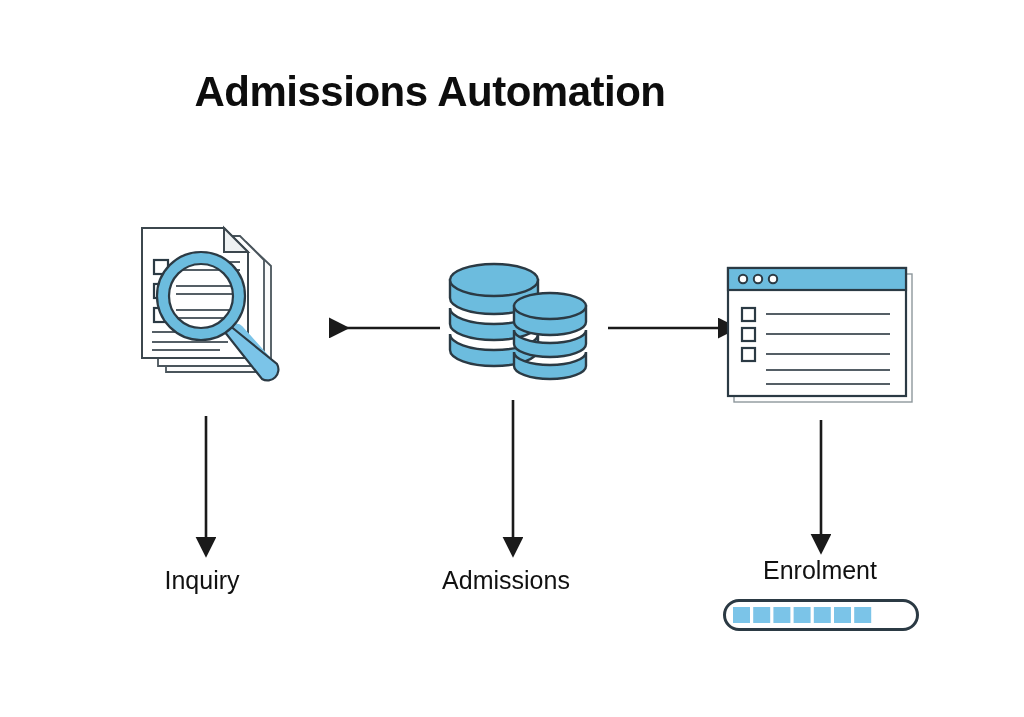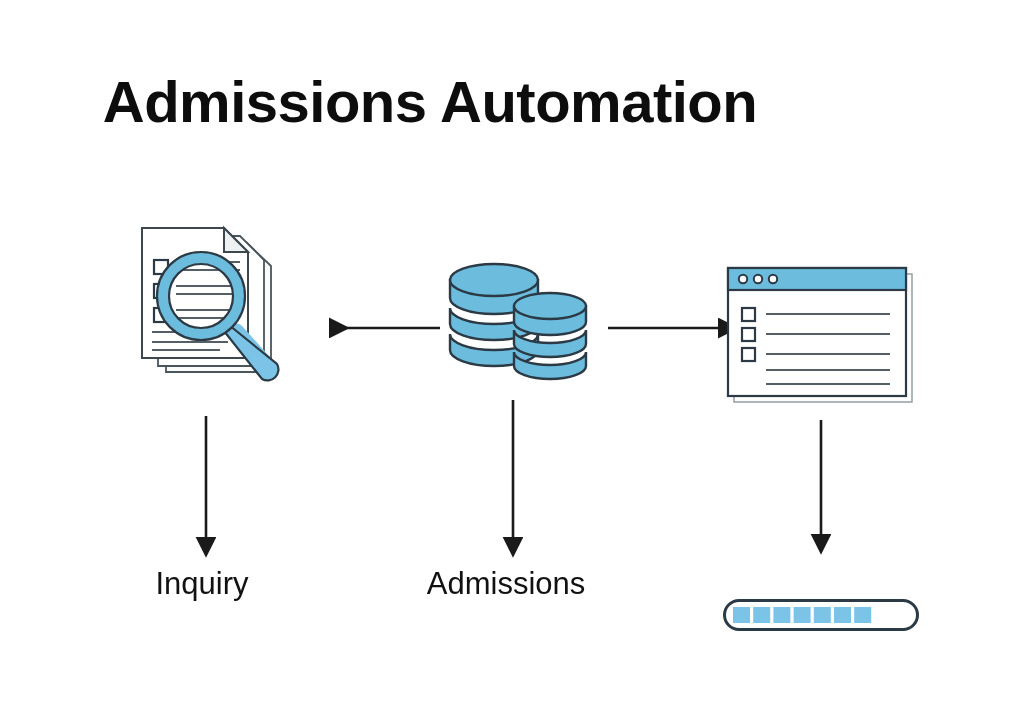--- a/index.html
+++ b/index.html
@@ -23,21 +23,21 @@
     width: 1024px;
     height: 717px;
   }
 
   .page-title {
     position: absolute;
     left: 0;
     top: 68px;
     width: 860px;
     text-align: center;
-    font-size: 58px;
+    font-size: 42px;
     font-weight: bold;
     letter-spacing: -0.5px;
     color: #0d0d0d;
     font-family: "Liberation Sans", sans-serif;
   }
 
   .stage {
     position: absolute;
     left: 0;
     top: 0;
@@ -45,21 +45,21 @@
     height: 717px;
   }
 
   .node-icon {
     position: absolute;
   }
 
   .node-label {
     position: absolute;
     text-align: center;
-    font-size: 31px;
+    font-size: 25px;
     color: #111111;
     font-family: "Liberation Sans", sans-serif;
     white-space: nowrap;
   }
 
   
   #icon-inquiry   { left: 128px; top: 224px; width: 180px; height: 170px; }
   #icon-database  { left: 444px; top: 258px; width: 160px; height: 128px; }
   #icon-enrolment { left: 726px; top: 266px; width: 190px; height: 140px; }
 
@@ -193,20 +193,21 @@
         <line x1="40" y1="88" x2="164" y2="88"></line>
         <line x1="40" y1="104" x2="164" y2="104"></line>
         <line x1="40" y1="118" x2="164" y2="118"></line>
       </g>
     </svg>
 
     <div class="node-label" id="label-inquiry">Inquiry</div>
 
     <div class="node-label" id="label-database">Admissions</div>
 
+    <div class="node-label" id="label-enrolment">Enrolment</div>
 
     <svg id="progress-wrap" viewBox="0 0 198 34">
       <rect x="2.5" y="2.5" width="193" height="29" rx="14.5" ry="14.5" fill="#ffffff" stroke="#2b3a44" stroke-width="3"></rect>
       <g id="progress-segments">
           <rect x="11" y="9" width="17" height="16" fill="#7bc4e8"></rect>
           <rect x="31.2" y="9" width="17" height="16" fill="#7bc4e8"></rect>
           <rect x="51.4" y="9" width="17" height="16" fill="#7bc4e8"></rect>
           <rect x="71.6" y="9" width="17" height="16" fill="#7bc4e8"></rect>
           <rect x="91.8" y="9" width="17" height="16" fill="#7bc4e8"></rect>
           <rect x="112" y="9" width="17" height="16" fill="#7bc4e8"></rect>

